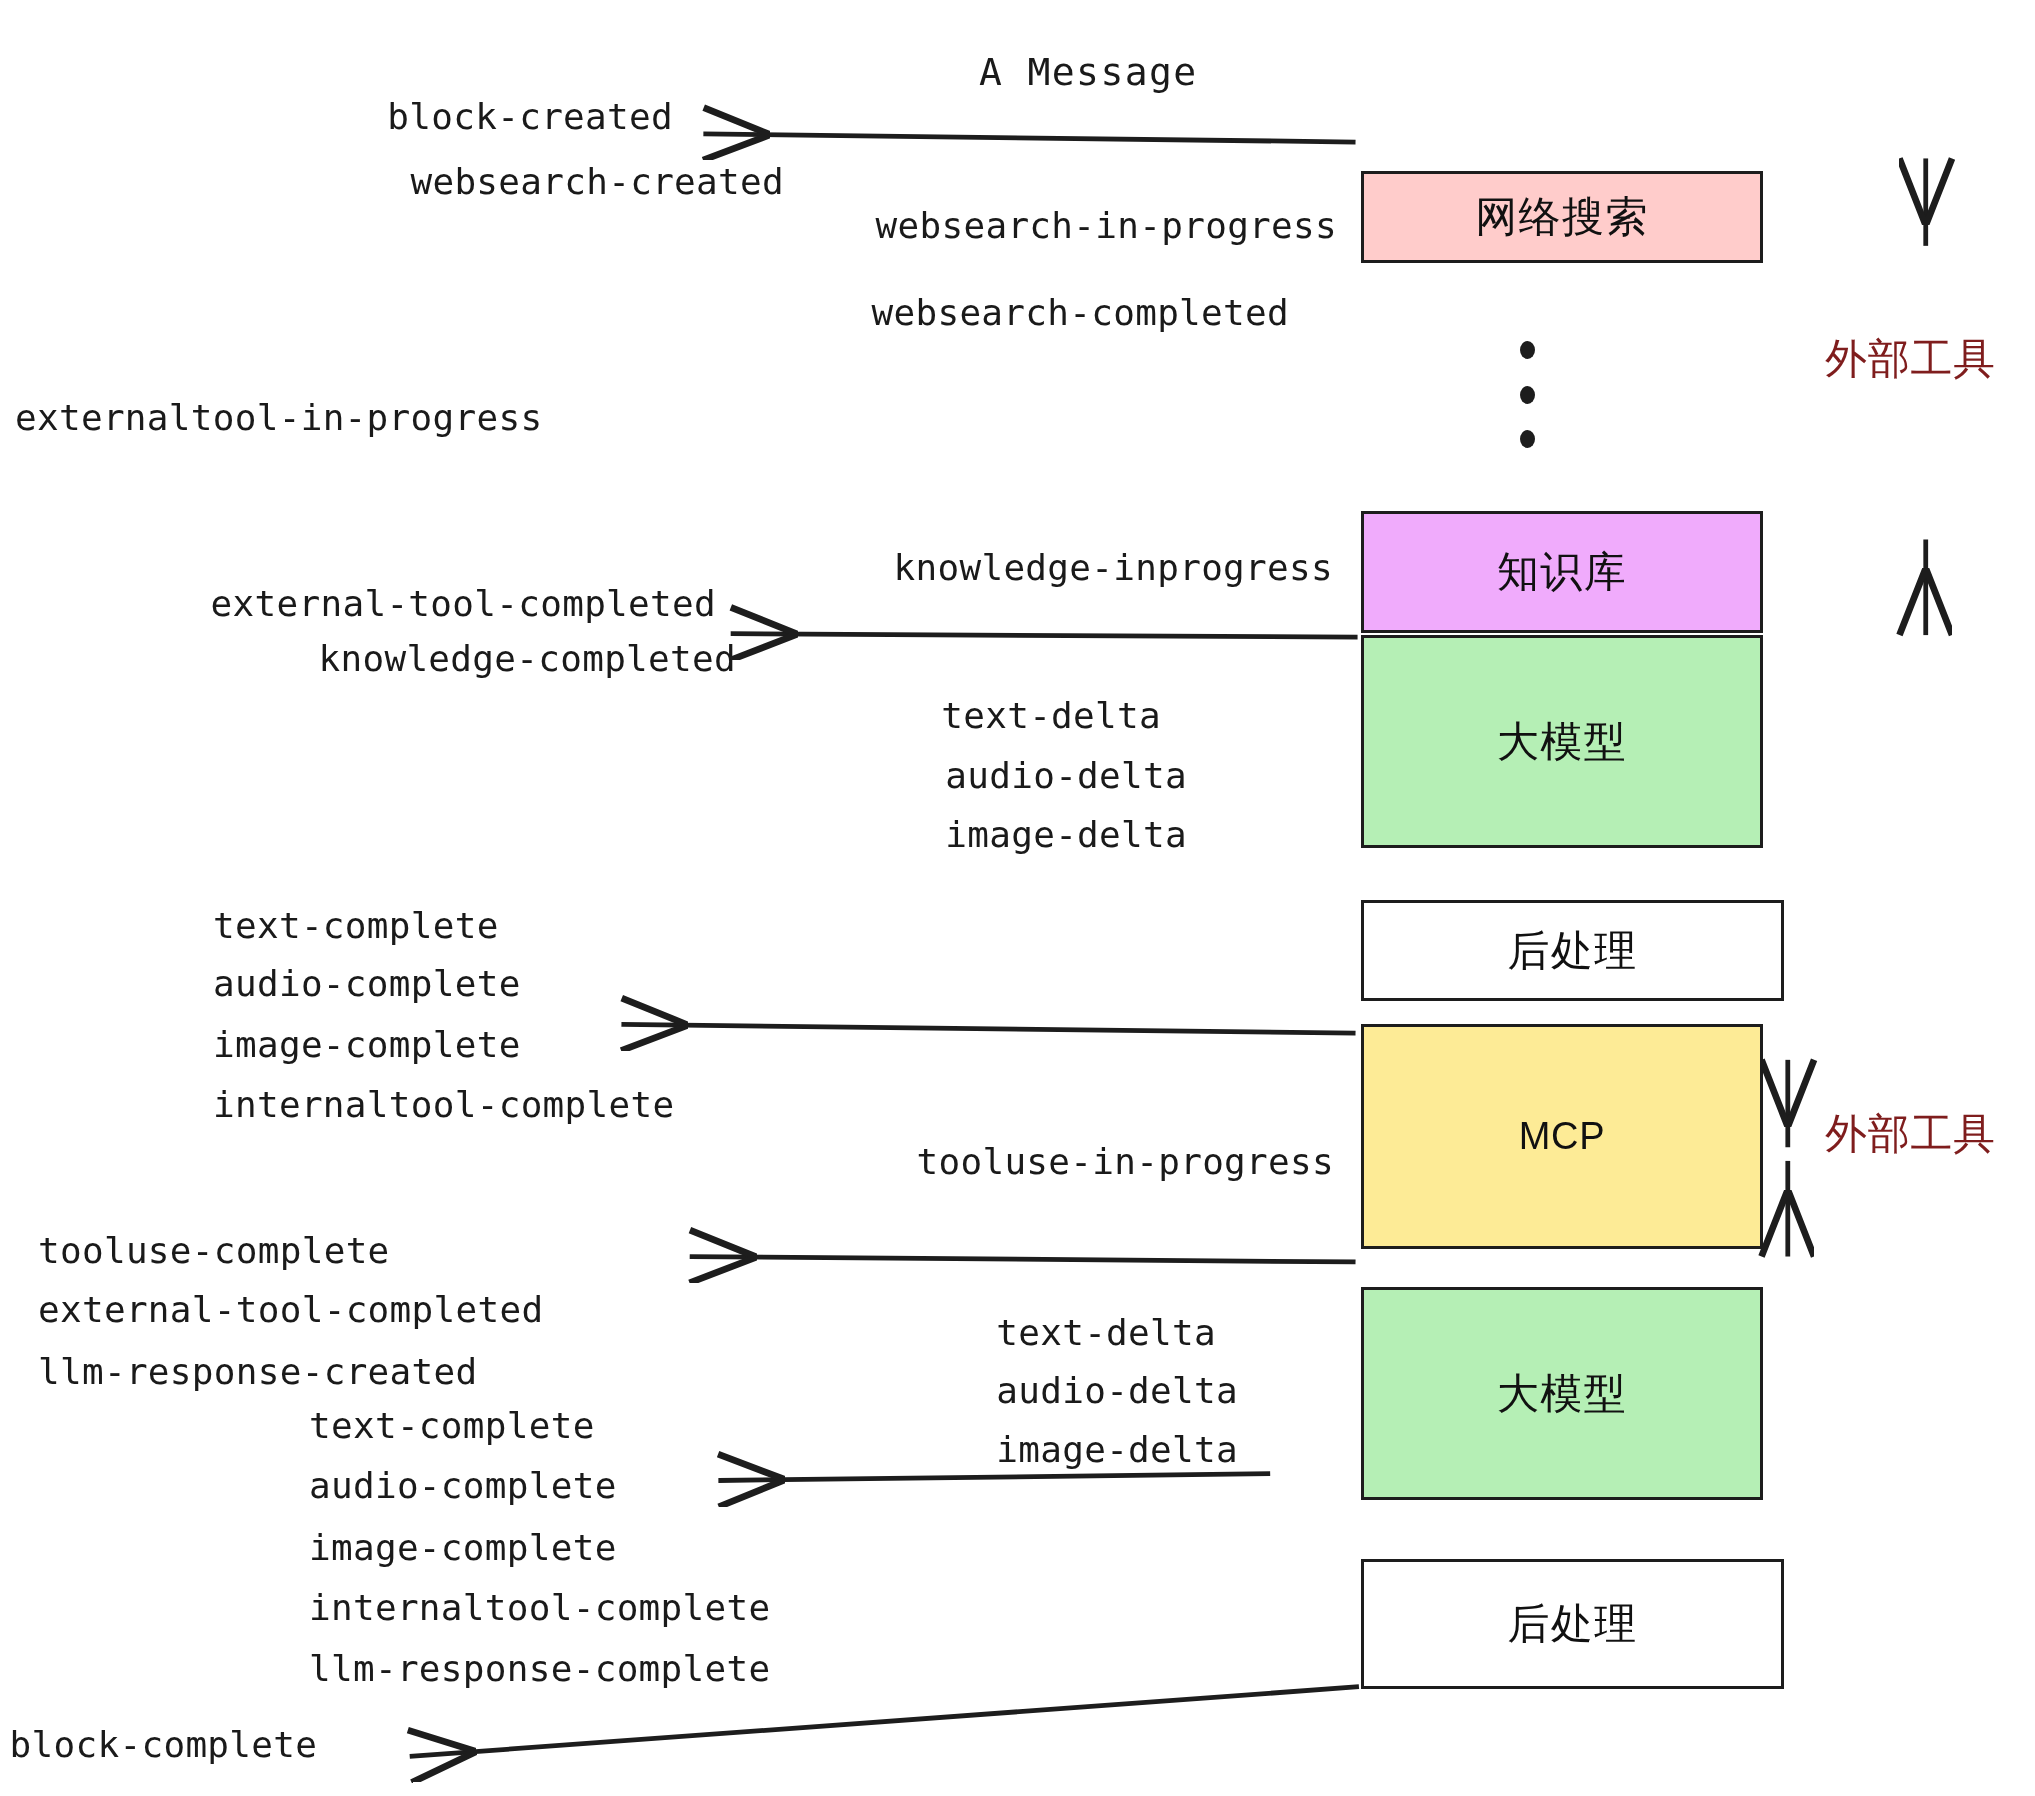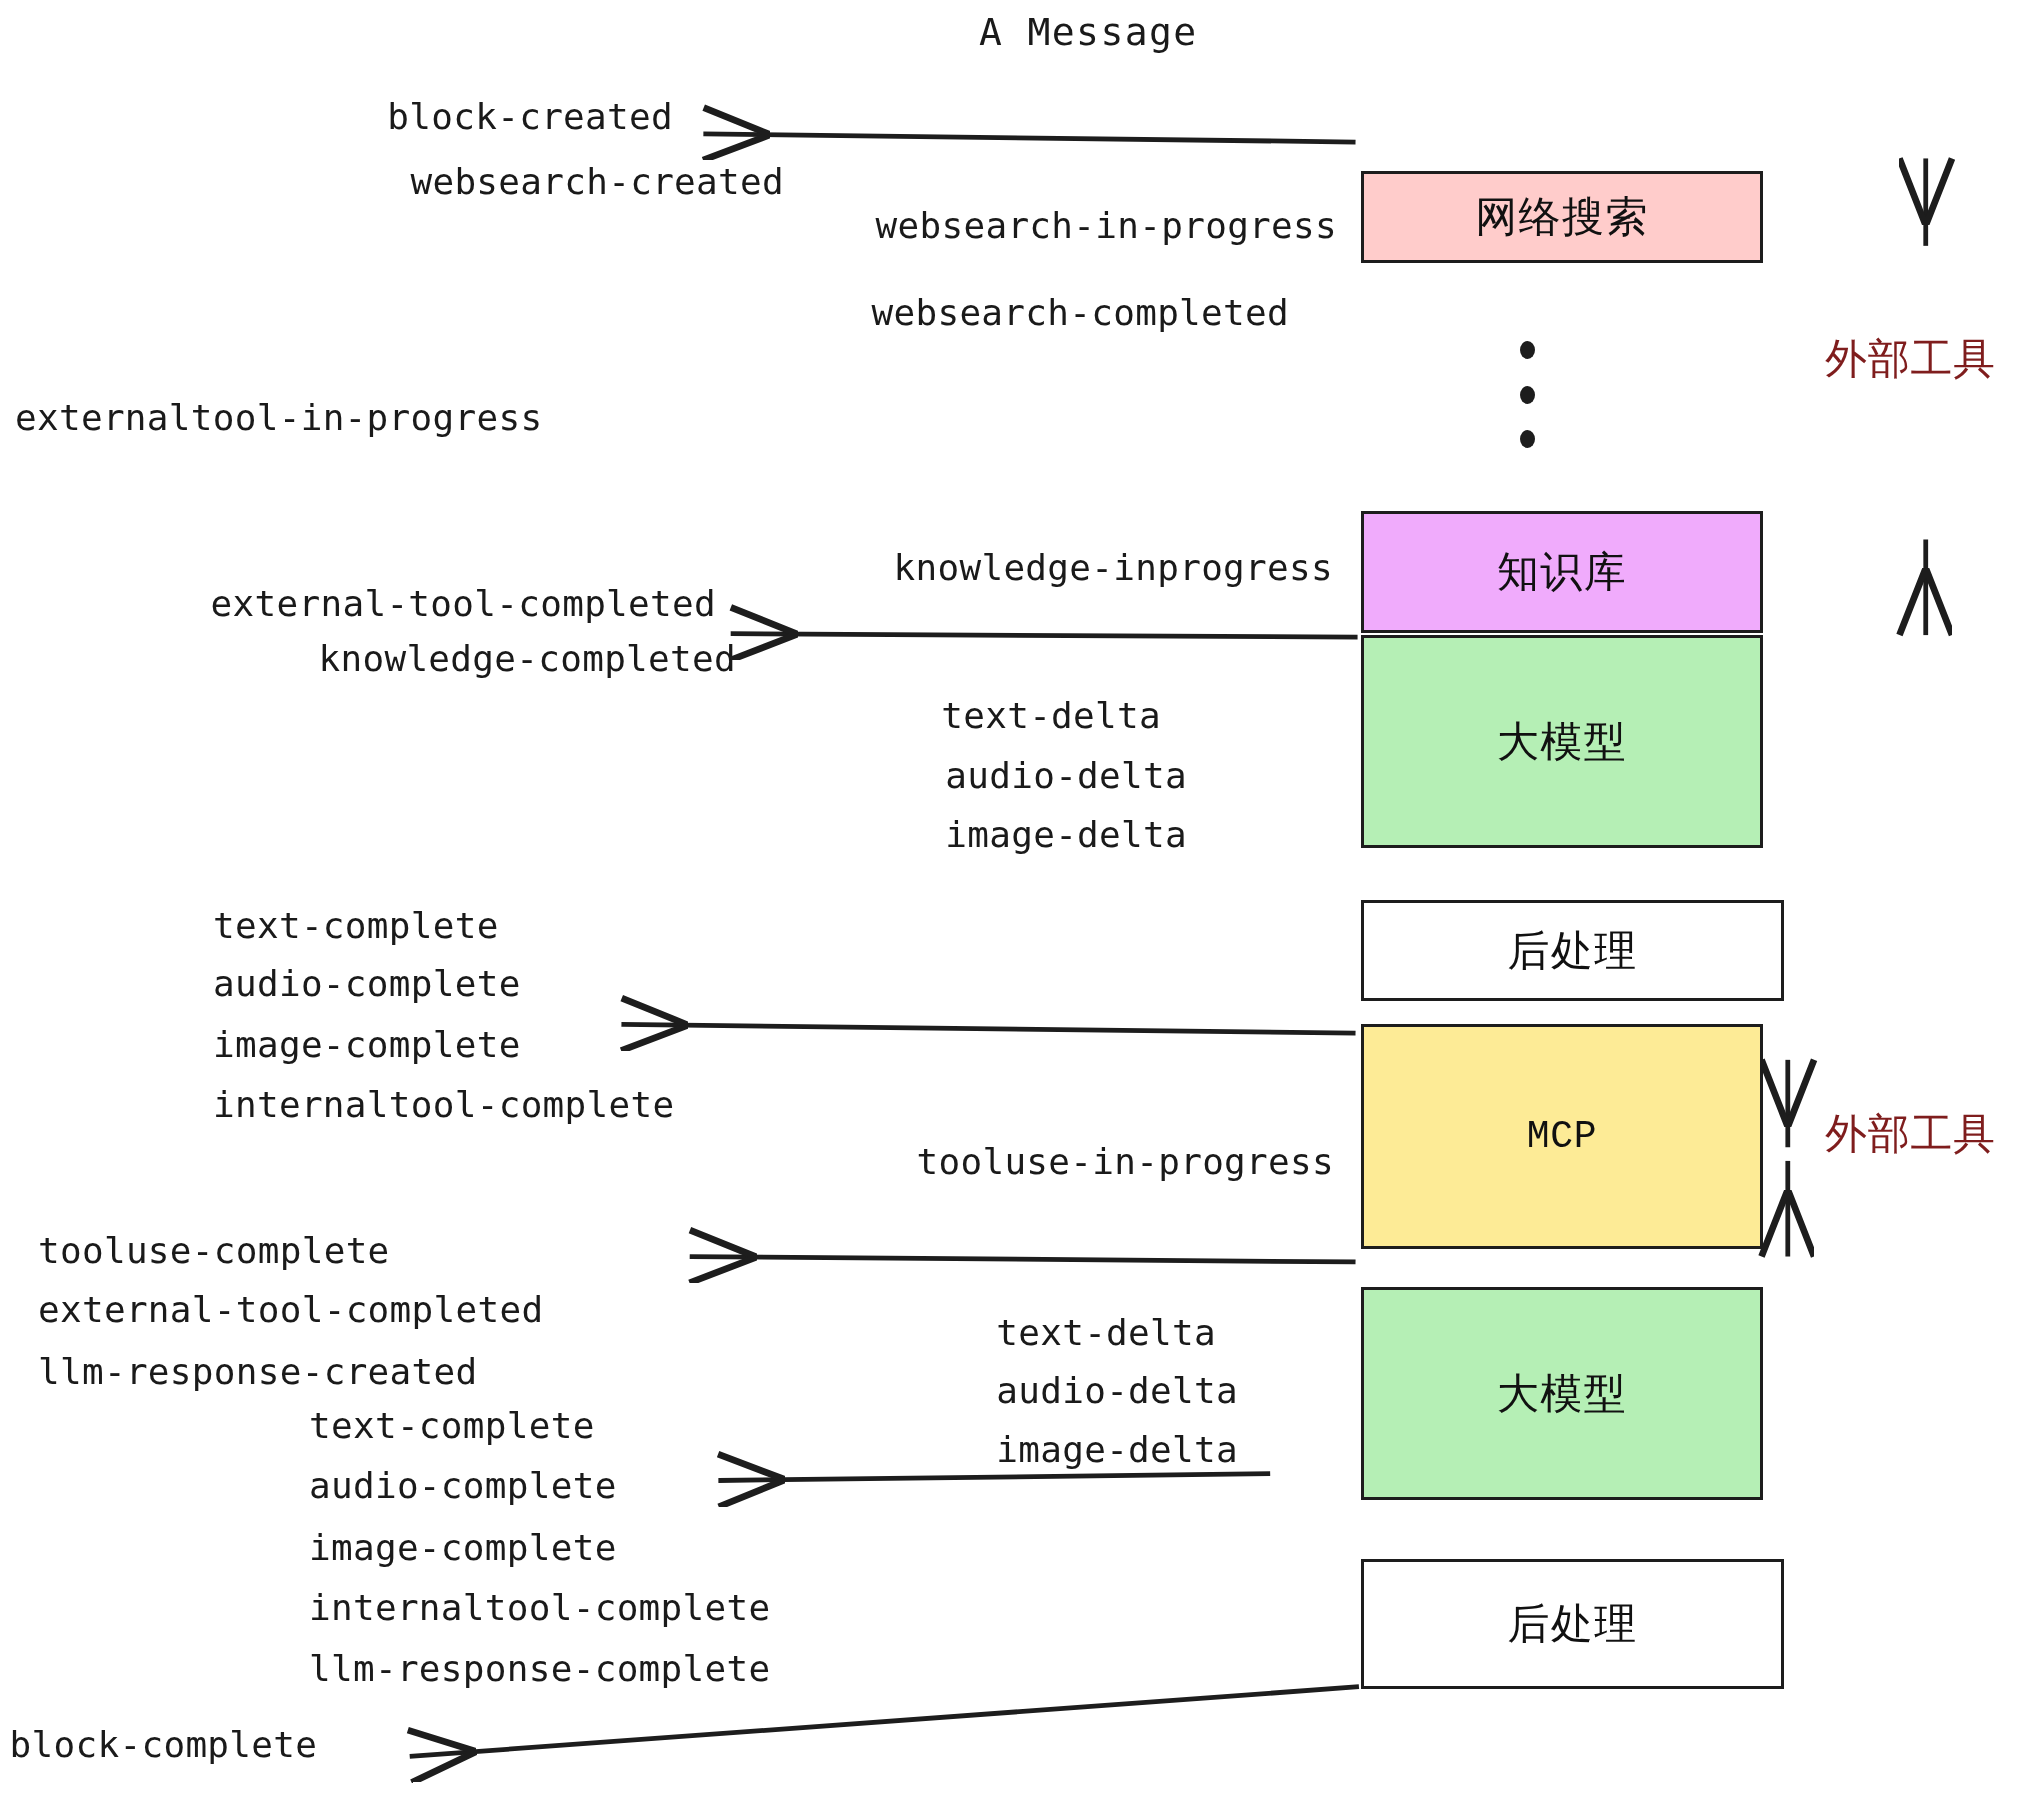--- a/index.html
+++ b/index.html
@@ -27,35 +27,36 @@
     letter-spacing: 0.3px;
   }
   .evt.r { transform: translateX(-100%); }
   .title {
     position: absolute;
     font-family: "DejaVu Sans Mono", monospace;
     font-size: 38px;
     color: #1a1a1a;
     white-space: pre;
     letter-spacing: 1.4px;
+    margin-top: 40px;
   }
   .box {
     position: absolute;
     box-sizing: border-box;
     border: 3.4px solid #1d1d1d;
     display: flex;
     align-items: center;
     justify-content: center;
     font-family: "DejaVu Sans", sans-serif;
     font-size: 42px;
     color: #111111;
     letter-spacing: 1.4px;
   }
   .box.mono {
-    font-family: Liberation Mono, monospace;
+    font-family: Liberation Sans, sans-serif;
     font-size: 38px;
     letter-spacing: 0.7px;
   }
   .dot {
     position: absolute;
     width: 15px;
     height: 18px;
     border-radius: 50%;
     background: #1d1d1d;
   }

